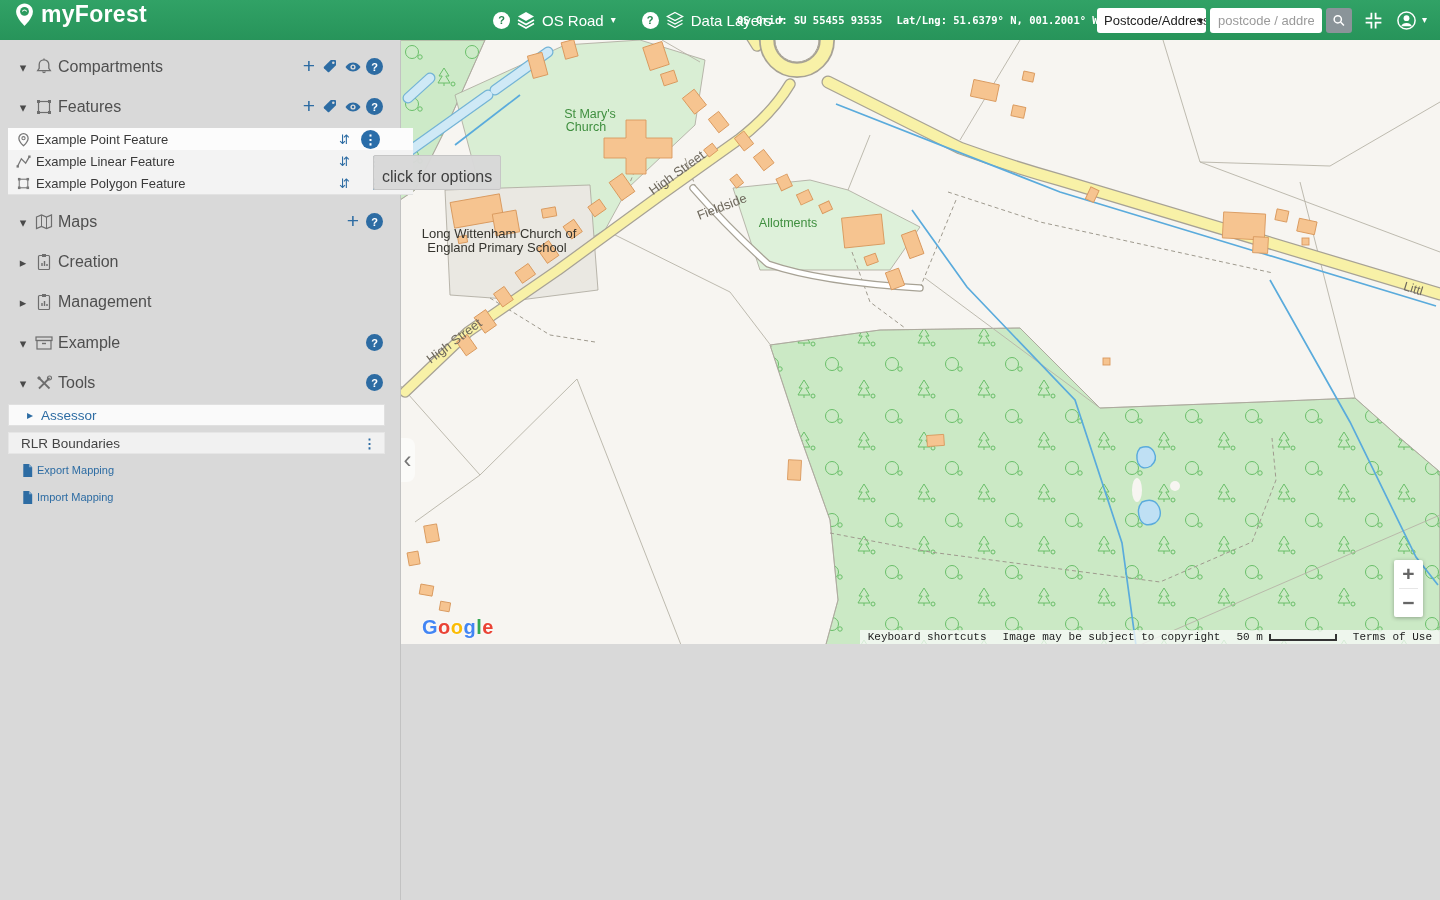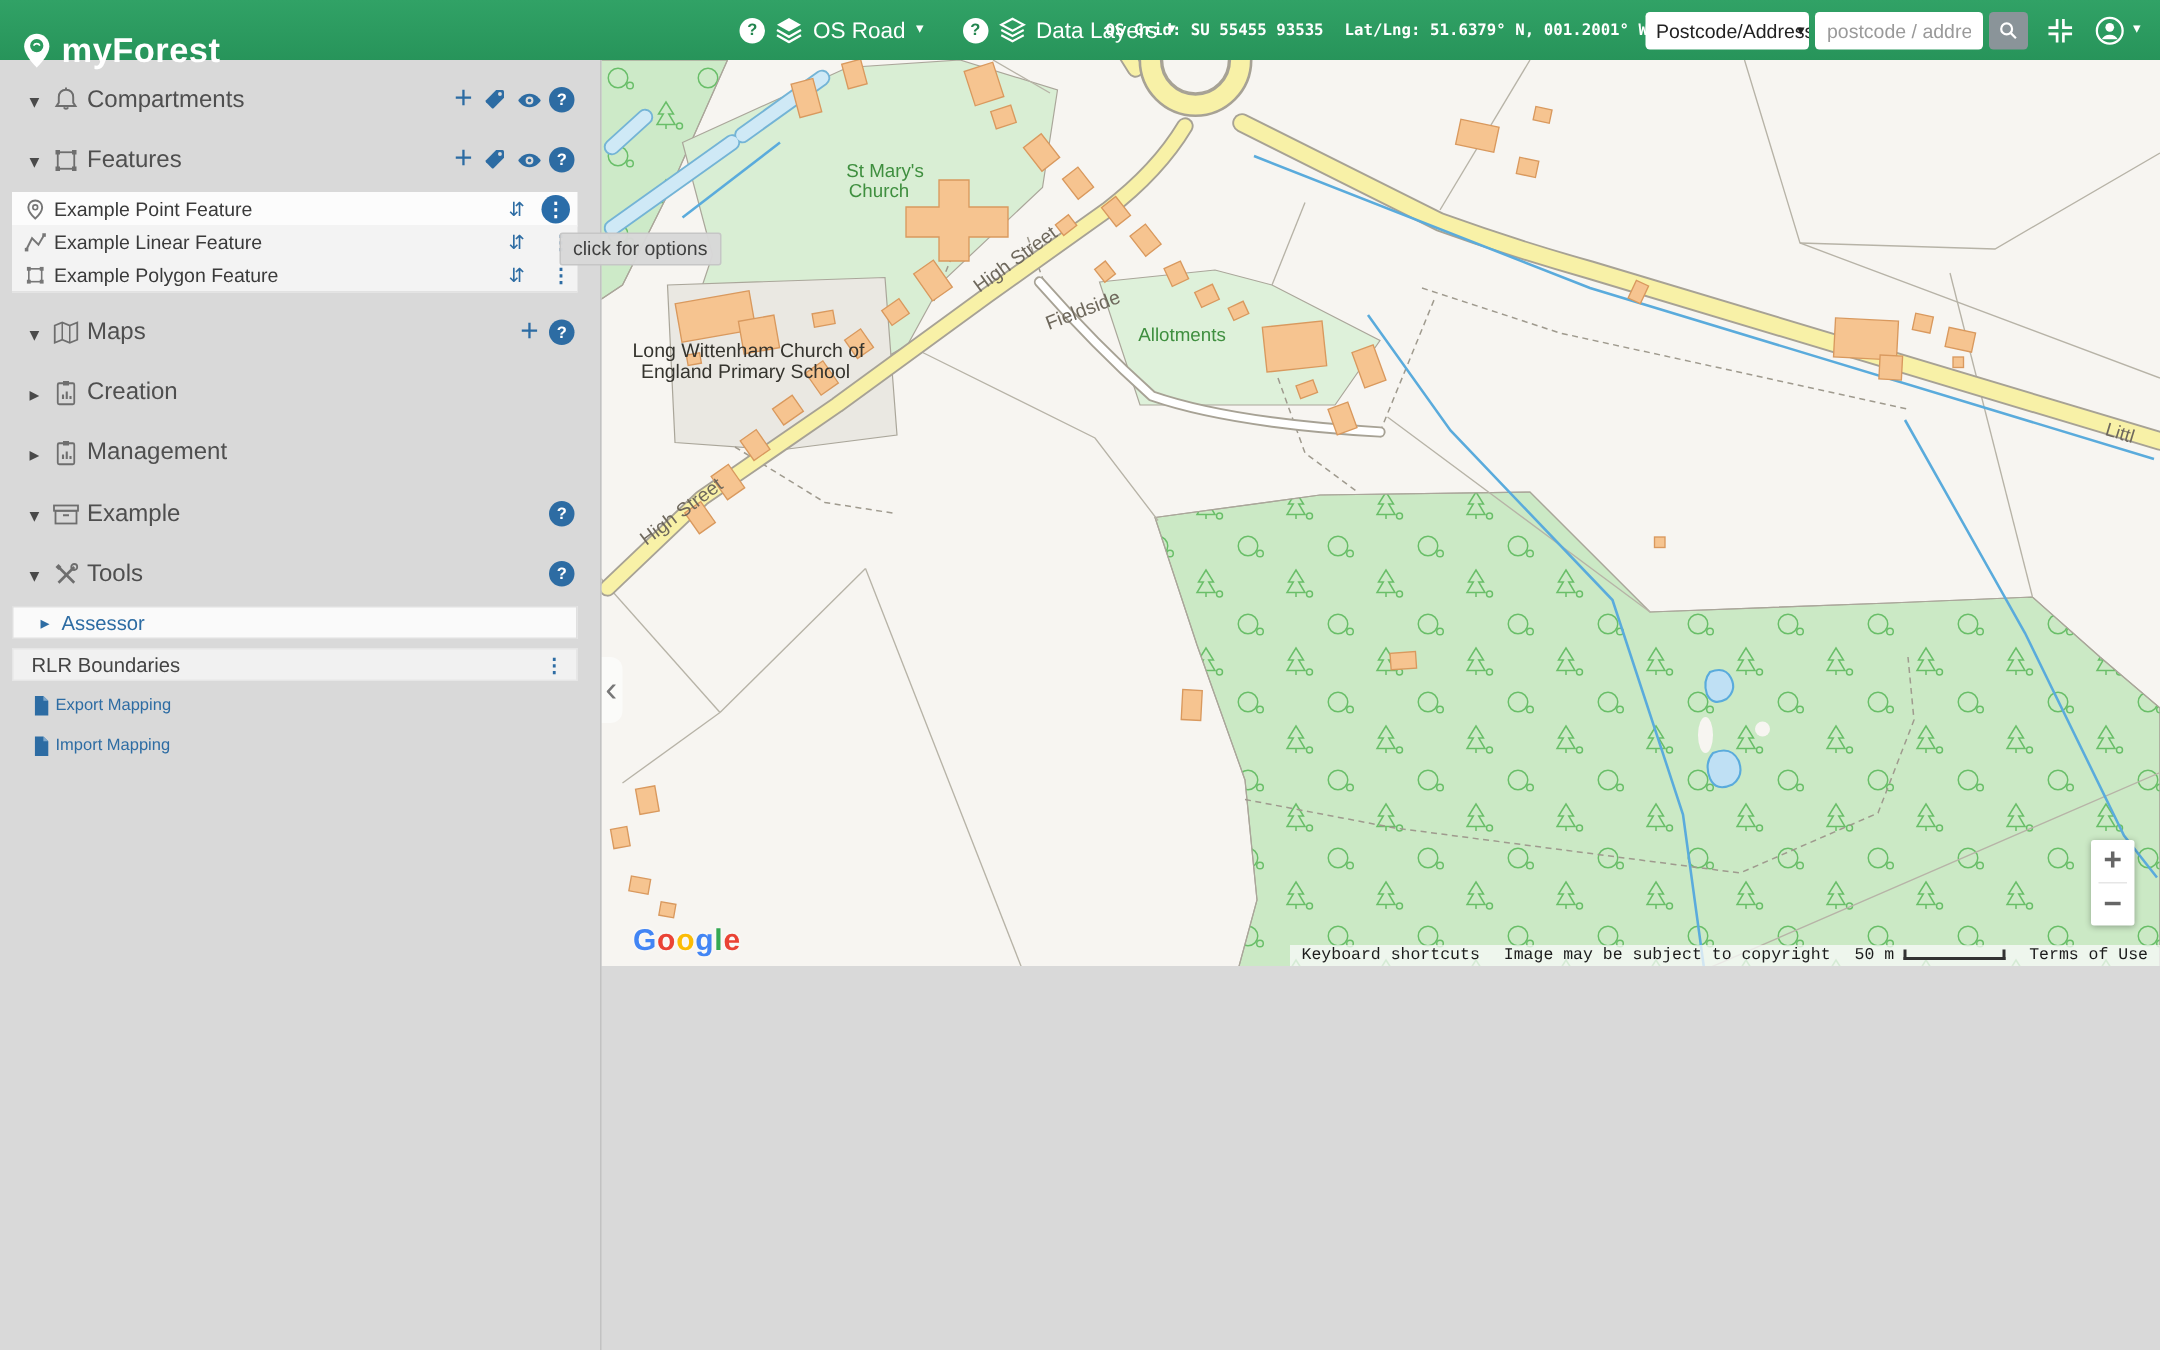--- a/index.html
+++ b/index.html
@@ -1,20 +1,20 @@
 <!DOCTYPE html>
 <html><head>
 <meta charset="utf-8">
 <style>
   html,body{margin:0;padding:0;width:1440px;height:900px;overflow:hidden;
     font-family:"Liberation Sans",sans-serif;background:#d9d9d9;}
   
   .header{position:absolute;left:0;top:0;width:1440px;height:40px;
     background:linear-gradient(180deg,#31a266,#27945a);color:#fff;z-index:50;}
-  .brand{position:absolute;left:14px;top:20px;display:flex;align-items:center;gap:6px;}
+  .brand{position:absolute;left:14px;top:1px;display:flex;align-items:center;gap:6px;}
   .brand-text{font-size:23px;font-weight:700;letter-spacing:.3px;}
   .hdr-group{position:absolute;top:0;height:40px;display:flex;align-items:center;}
   .basemap-group{left:493px;gap:7px;}
   .help-circle{width:17px;height:17px;border-radius:50%;background:#fff;color:#23854f;
     font-size:11px;font-weight:700;display:flex;align-items:center;justify-content:center;}
   .hdr-label{font-size:15px;color:#fff;}
   .caret{font-size:10px;line-height:1;color:inherit;}
   .coords{left:737px;gap:14px;font-family:"DejaVu Sans Mono",monospace;
     font-size:10.5px;font-weight:700;white-space:nowrap;}
   .search-group{left:1097px;top:8px;height:25px;display:flex;gap:4px;align-items:center;}
@@ -34,37 +34,37 @@
     border-right:1px solid #c2c2c2;z-index:20;}
   .srow{position:absolute;left:0;width:400px;height:26px;display:flex;align-items:center;}
   .s-caret{position:absolute;left:16px;width:14px;color:#4a4a4a;font-size:13px;text-align:center;}
   .s-icon{position:absolute;left:34px;width:20px;height:20px;}
   .s-label{position:absolute;left:58px;font-size:16px;color:#4f4f4f;}
   .r-ico{position:absolute;width:18px;height:18px;top:4px;}
   .blue-help{width:17px;height:17px;border-radius:50%;background:#2d6ca3;color:#fff;
     font-size:11px;font-weight:700;display:flex;align-items:center;justify-content:center;}
   .plus-g{color:#2d6ca3;font-size:21px;font-weight:400;line-height:16px;text-align:center;}
   .frow{position:absolute;left:8px;width:377px;height:22px;background:#f3f3f3;
-    border-bottom:1px solid #e2e2e2;display:flex;align-items:center;}
+    border-bottom:1px solid #e2e2e2;display:flex;align-items:center;padding-left:28px;}
   .frow.first{background:#fcfcfc;}
   .f-icon{position:absolute;left:8px;width:15px;height:15px;}
   .f-label{position:absolute;left:28px;font-size:13px;color:#3a3a3a;white-space:nowrap;}
   .f-updown{position:absolute;left:331px;color:#2d6ca3;font-size:13px;}
   .f-dots{position:absolute;left:357px;width:18px;height:18px;color:#2d6ca3;font-size:13px;
     font-weight:700;display:flex;align-items:center;justify-content:center;}
   .f-dots.active{background:#2a6da9;border-radius:50%;color:#fff;width:19px;height:19px;left:353px;}
   .tool-row{position:absolute;left:8px;width:377px;height:22px;display:flex;align-items:center;}
   .tool-row.white{background:#fafafa;border:1px solid #e0e0e0;box-sizing:border-box;}
   .tool-row.grey{background:#f1f1f1;border:1px solid #e6e6e6;box-sizing:border-box;}
   .link-row{position:absolute;left:0;width:400px;height:20px;display:flex;align-items:center;}
   .link-ico{position:absolute;left:20px;width:15px;height:15px;}
   .link-label{position:absolute;left:37px;font-size:11px;color:#2d6ca3;}
   
   .tooltip{position:absolute;left:373px;top:155px;background:rgba(216,216,216,.97);
-    color:#3f3f3f;font-size:13px;padding:2px 8px 3px;border-radius:2px;z-index:60;
+    color:#3f3f3f;font-size:16px;padding:12px 8px 3px;border-radius:2px;z-index:60;
     border:1px solid #c6c6c6;white-space:nowrap;}
   
   .map-area{position:absolute;left:400px;top:40px;width:1040px;height:604px;
     background:#f7f5f1;overflow:hidden;z-index:10;}
   .collapse-handle{position:absolute;left:0;top:398px;width:15px;height:44px;
     background:rgba(255,255,255,.55);border-radius:0 8px 8px 0;color:#777;
     display:flex;align-items:center;justify-content:center;font-size:24px;cursor:pointer;}
   .gglogo{position:absolute;left:22px;bottom:5px;font-size:20px;font-weight:700;
     letter-spacing:.5px;text-shadow:0 0 3px rgba(255,255,255,.95);}
   .gglogo span:nth-child(1){color:#4285F4;}

